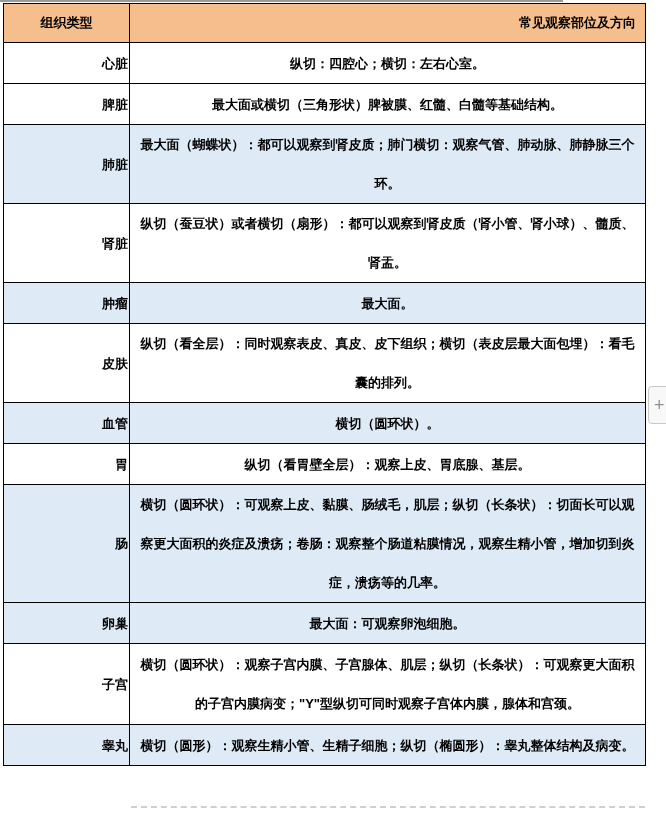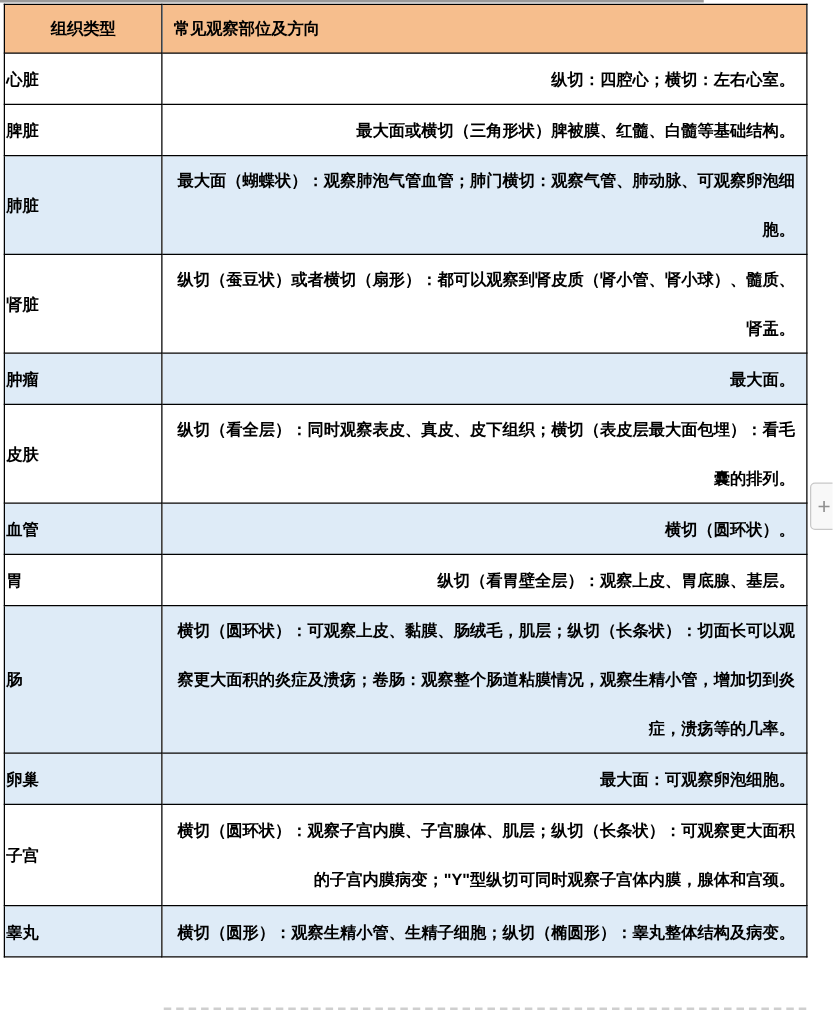--- a/index.html
+++ b/index.html
@@ -18,24 +18,24 @@
     border:1.5px solid var(--border,#000);
     font-size:13px;font-weight:bold;color:#000;
     vertical-align:middle;overflow:hidden;
   }
   col.c1{width:126px;}
   col.c2{width:516px;}
   thead th{
     height:36px;background:var(--header-bg,#F6BE8D);text-align:left;margin-left:48px;
   }
   thead th.c1{text-align:center;}
-  thead th.c2{padding:0 9px;}
+  thead th.c2{padding:0 9px;text-align:right;}
   tbody td{height:38px;background:#fff;line-height:21px;}
-  tbody td.c1{text-align:left;margin-top:44px;}
-  tbody td.c2{padding:0 9px;text-align:right;line-height:39px;margin-top:44px;}
+  tbody td.c1{text-align:right;margin-top:44px;}
+  tbody td.c2{padding:0 9px;text-align:center;line-height:39px;margin-top:44px;}
   tr.shaded td{background:var(--row-alt-bg,#DEEBF7);}
   tr.tall td{height:78px;}
   .dashed-break{
     position:absolute;left:131px;top:806px;width:514px;height:0;
     border-top:2px dashed var(--page-break,#CFCFCF);
   }
   .add-btn{
     position:absolute;left:648px;top:386px;width:26px;height:38px;
     background:#f8f8f8;border:1px solid #c8c8c8;border-radius:4px;
     color:#909090;font-size:18px;line-height:34px;text-align:left;
@@ -63,21 +63,21 @@
         <tr>
       <td class="c1">心脏</td>
       <td class="c2">纵切：四腔心；横切：左右心室。</td>
     </tr>
         <tr>
       <td class="c1">脾脏</td>
       <td class="c2">最大面或横切（三角形状）脾被膜、红髓、白髓等基础结构。</td>
     </tr>
         <tr class="shaded">
       <td class="c1">肺脏</td>
-      <td class="c2">最大面（蝴蝶状）：观察肺泡气管血管；肺门横切：观察气管、肺动脉、可观察卵泡细胞。</td>
+      <td class="c2">最大面（蝴蝶状）：都可以观察到肾皮质；肺门横切：观察气管、肺动脉、肺静脉三个环。</td>
     </tr>
         <tr>
       <td class="c1">肾脏</td>
       <td class="c2">纵切（蚕豆状）或者横切（扇形）：都可以观察到肾皮质（肾小管、肾小球）、髓质、肾盂。</td>
     </tr>
         <tr class="shaded">
       <td class="c1">肿瘤</td>
       <td class="c2">最大面。</td>
     </tr>
         <tr>

